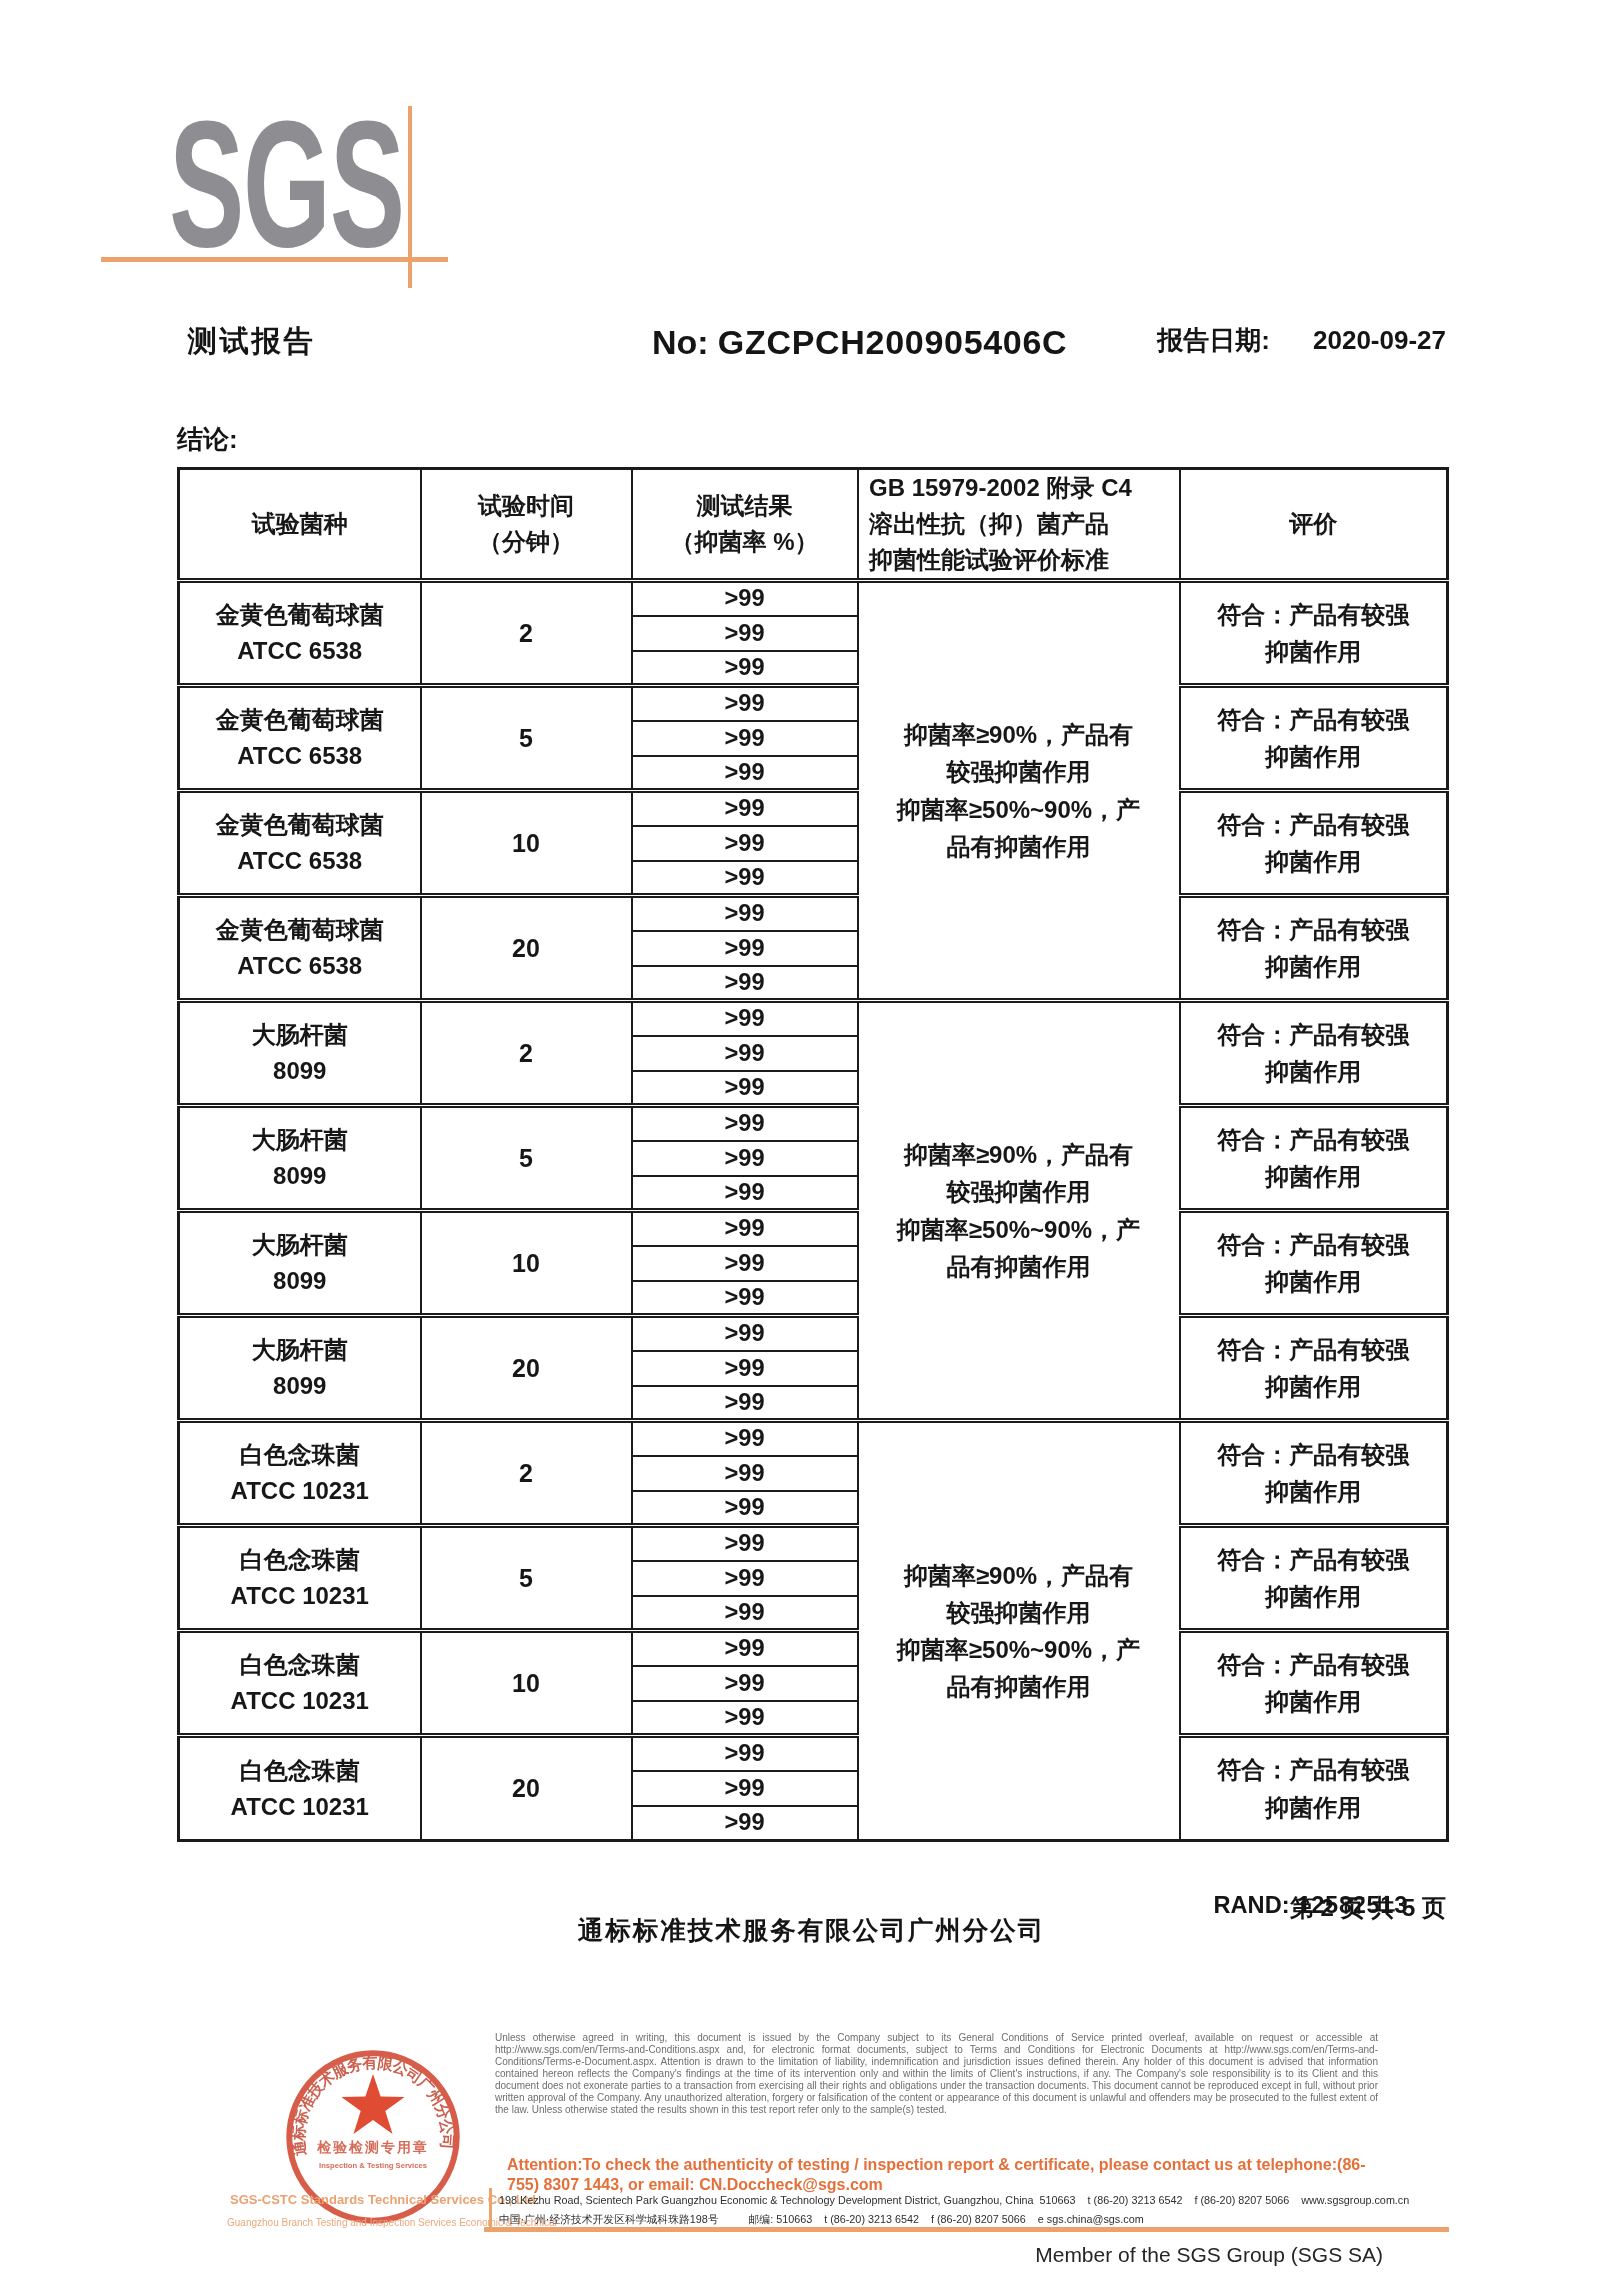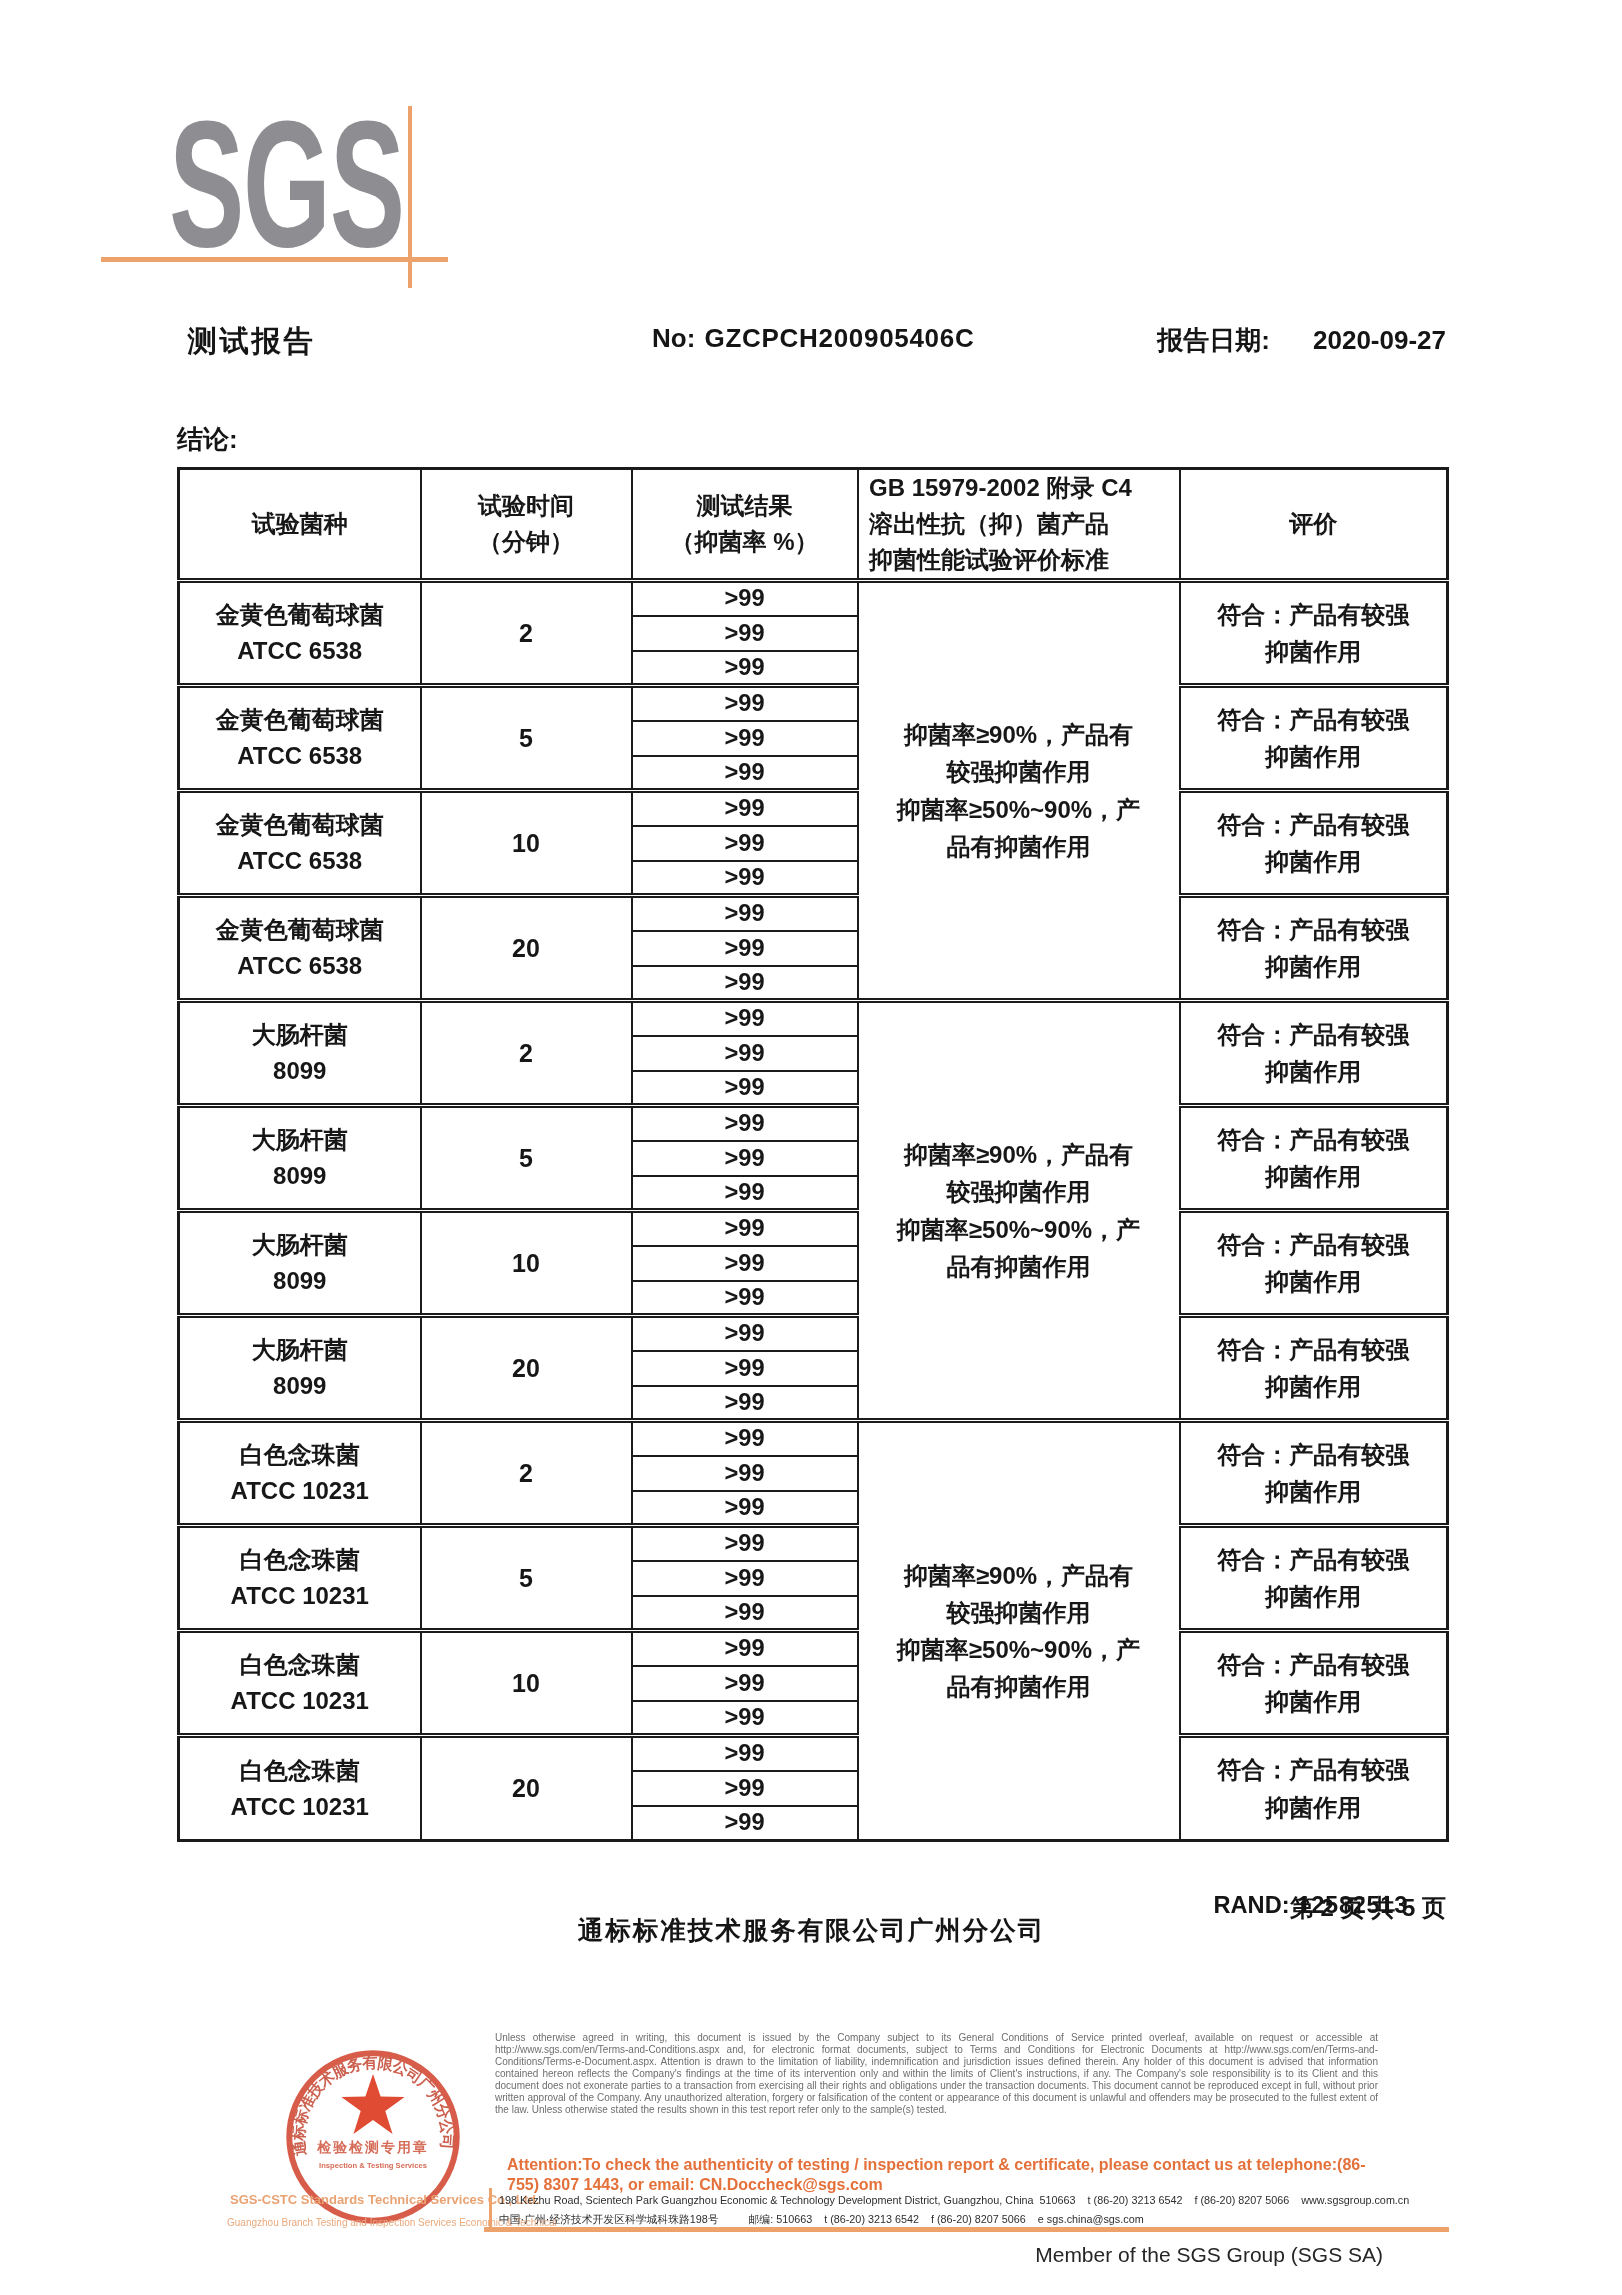--- a/index.html
+++ b/index.html
@@ -18,21 +18,21 @@
   .sgs-logo span{
     font-weight:bold;font-size:113px;line-height:0.83;
     color:#8e8e92;letter-spacing:-1.3px;
     transform:scaleY(1.60);transform-origin:bottom left;
   }
   .logo-hline{position:absolute;left:101px;top:257px;width:347px;height:4.6px;background:#eda26b;}
   .logo-vline{position:absolute;left:408px;top:106px;width:3.9px;height:182px;background:#eda26b;}
   
   .title-row{position:absolute;left:177px;top:322px;width:1269px;height:37px;}
   .doc-title{position:absolute;left:10.5px;top:0;font-size:29.4px;font-weight:bold;letter-spacing:2.6px;}
-  .no-group{position:absolute;left:475px;top:1.3px;font-size:26px;font-weight:bold;}
+  .no-group{position:absolute;left:475px;top:1.3px;font-size:34px;font-weight:bold;}
   .no-group .val{letter-spacing:0.7px;margin-left:9.2px;}
   .date-group{position:absolute;right:0;top:1.3px;font-size:26px;font-weight:bold;}
   .date-group .val{margin-left:43px;}
   
   .conclusion-label{position:absolute;left:177px;top:422px;font-size:26px;font-weight:bold;text-align:right;}
   table.results{
     position:absolute;left:177px;top:467px;width:1269px;
     border-collapse:collapse;table-layout:fixed;
     border:3.3px solid #1b1b1b;
   }

